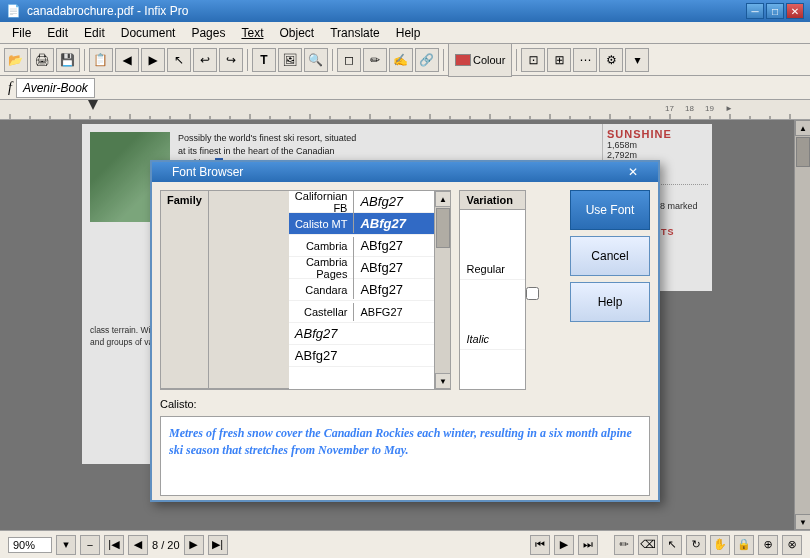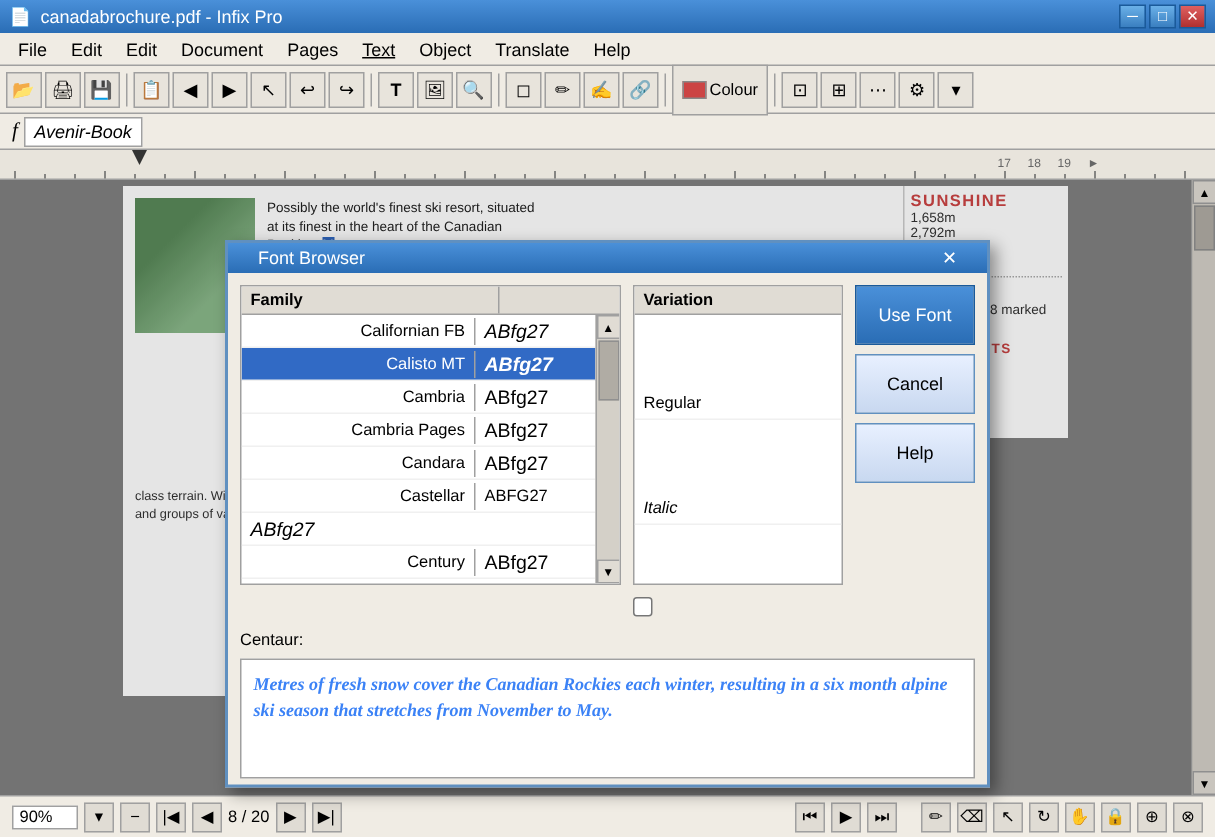--- a/index.html
+++ b/index.html
@@ -240,21 +240,21 @@
       flex: 1;
       display: flex;
       flex-direction: column;
     }
     .font-table {
       border: 1px solid #a0a0a0;
       background: white;
       height: 200px;
       overflow: hidden;
       display: flex;
-      flex-direction: column;
+      flex-direction: row;
     }
     .font-table-header {
       display: flex;
       background: #e0dcd4;
       border-bottom: 1px solid #a0a0a0;
       font-size: 11px;
       font-weight: bold;
     }
     .col-family { flex: 1; padding: 3px 6px; border-right: 1px solid #a0a0a0; }
     .col-preview { width: 80px; padding: 3px 6px; }
@@ -266,21 +266,21 @@
       height: 22px;
     }
     .font-row.selected { background: #316ac5; color: white; }
     .font-row .col-family { font-size: 11px; text-align: right; }
     .font-row .col-preview { font-size: 13px; }
 
     
     .variation-section {
       width: 140px;
       display: flex;
-      flex-direction: column;
+      flex-direction: row;
     }
     .variation-table {
       border: 1px solid #a0a0a0;
       background: white;
       height: 200px;
       overflow: hidden;
     }
     .variation-header {
       background: #e0dcd4;
       border-bottom: 1px solid #a0a0a0;
@@ -584,21 +584,20 @@
                   <div class="col-preview">ABfg27</div>
                 </div>
                 <div class="font-row">
                   <div class="col-family">Castellar</div>
                   <div class="col-preview" style="font-variant:small-caps;font-size:11px;">ABFG27</div>
                 </div>
                 <div class="font-row">
                   <div class="col-preview" style="font-style:italic;">ABfg27</div>
                 </div>
                 <div class="font-row">
-                  <div class="col-family">Century</div>
                   <div class="col-preview">ABfg27</div>
                 </div>
               </div>
 
               <div class="font-scrollbar">
                 <div class="font-scroll-btn">▲</div>
                 <div class="font-scroll-track">
                   <div class="font-scroll-thumb"></div>
                 </div>
                 <div class="font-scroll-btn">▼</div>
@@ -630,21 +629,21 @@
           </div>
         </div>
 
         <div class="dialog-buttons">
           <button class="dlg-btn primary">Use Font</button>
           <button class="dlg-btn">Cancel</button>
           <button class="dlg-btn">Help</button>
         </div>
       </div>
 
-      <div class="preview-label">Centaur:</div>
+      <div class="preview-label">Calisto:</div>
       <div class="preview-section">
         <div class="preview-text">Metres of fresh snow cover the Canadian Rockies each winter, resulting in a six month alpine ski season that stretches from November to May.</div>
       </div>
     </div>
   </div>
 </div>
 
 <div class="status-bar">
   <div class="zoom-box">90%</div>
   <button class="status-btn">▾</button>

